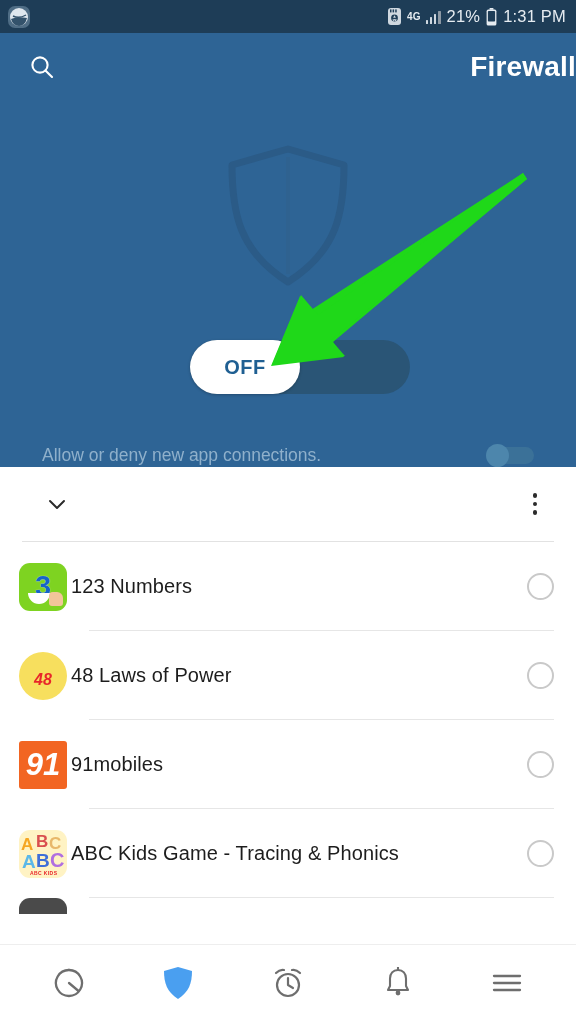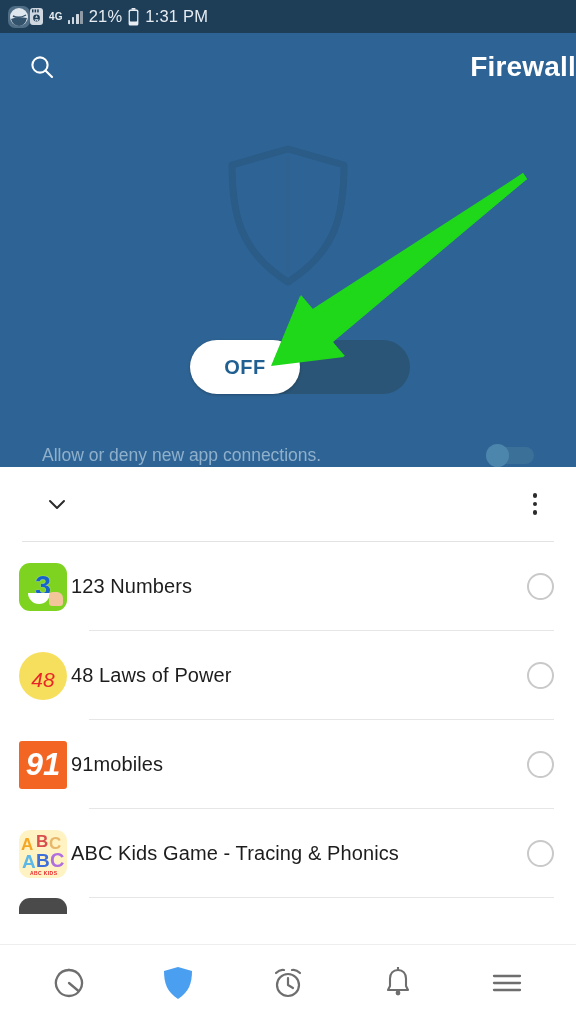--- a/index.html
+++ b/index.html
@@ -10,21 +10,21 @@
     overflow:hidden;
     position:relative;
   }
 
   
   #status-bar {
     height:33px;
     background:#1e3d57;
     display:flex;
     align-items:center;
-    justify-content:flex-start;
+    justify-content:space-between;
     padding:0 10px 0 8px;
     color:#e6ecf1;
   }
   #status-left { display:flex; align-items:center; gap:6px; }
   .sb-app-icon {
     width:22px; height:22px; border-radius:7px;
     background:#4f6d85;
     display:flex; align-items:center; justify-content:center;
     overflow:hidden;
   }
@@ -201,21 +201,21 @@
   
   .ic-123 { background:#7ed321; }
   .ic-123 .num { color:#1664c8; font-size:29px; line-height:1; font-weight:bold;
     text-shadow:0 0 1px #fff; }
   .ic-123 .hand { position:absolute; right:4px; bottom:5px; width:14px; height:14px;
     background:#f2c59a; border-radius:4px 6px 3px 3px; }
   .ic-123 .dots { position:absolute; left:9px; bottom:7px; width:22px; height:11px;
     background:#ffffff; border-radius:0 0 11px 11px; }
 
   .ic-48 { background:#f7df5e; border-radius:50%; }
-  .ic-48 .num { color:#e8262a; font-size:21px; font-style:italic; font-weight:normal;margin-top:8px; }
+  .ic-48 .num { color:#e8262a; font-size:16px; font-style:italic; font-weight:bold;margin-top:8px; }
 
   .ic-91 { background:#f26522; border-radius:3px; }
   .ic-91 .num { color:#ffffff; font-size:31px; font-weight:bold;font-style:italic; }
 
   .ic-abc { background:#fff3c4; border-radius:11px; }
   .ic-abc .abc-wrap { position:relative; width:48px; height:48px; }
   .ic-abc .l { position:absolute; font-size:17px; font-weight:bold; line-height:1; }
   .ic-abc .la { left:2px; top:6px; color:#f5a623; }
   .ic-abc .lb { left:17px; top:3px; color:#d94f4f; }
   .ic-abc .lc { left:30px; top:5px; color:#e8b76a; }

